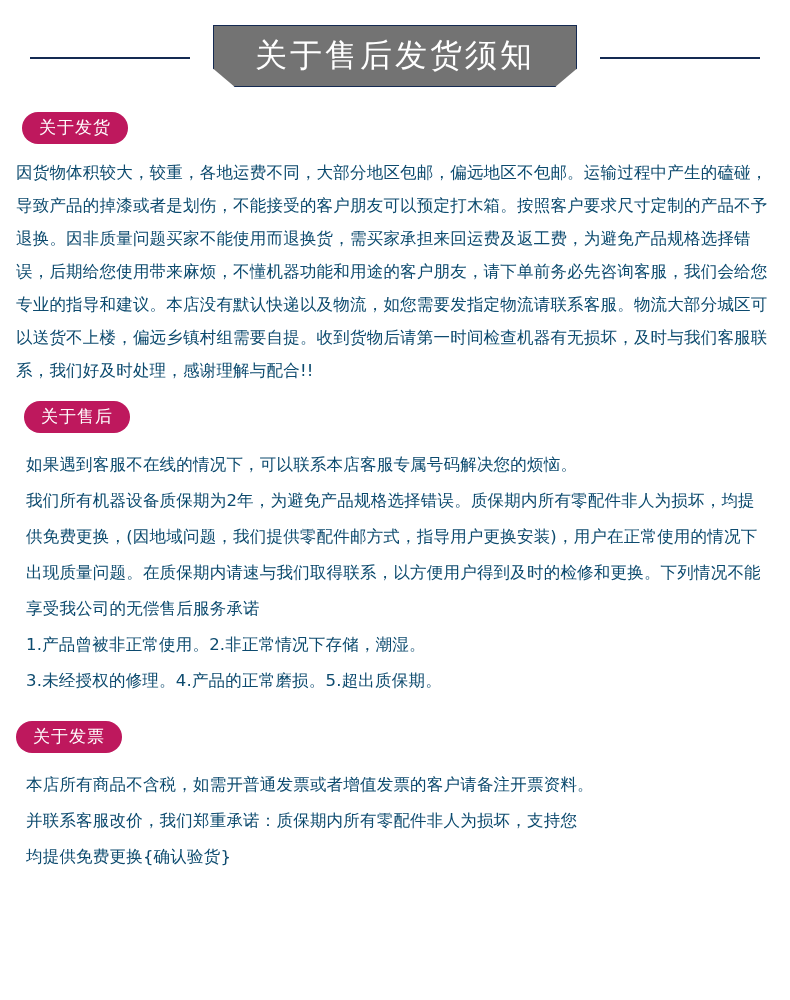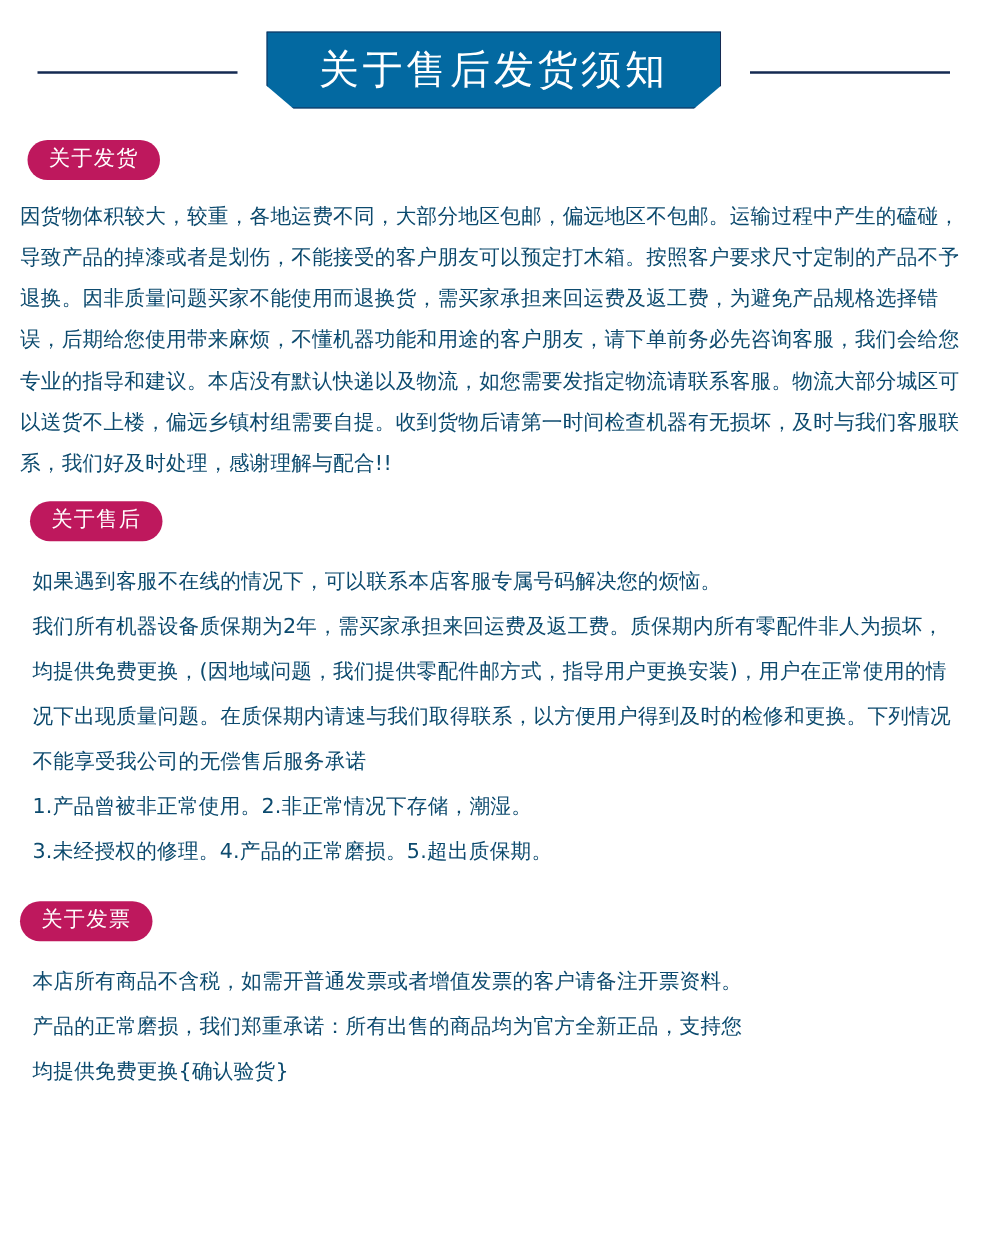--- a/index.html
+++ b/index.html
@@ -29,21 +29,21 @@
     top: 57px;
     height: 2px;
     background: #142a52;
   }
   .header-rule.left  { left: 30px;  width: 160px; }
   .header-rule.right { right: 30px; width: 160px; }
 
   .title-plate {
     position: relative;
     z-index: 2;
-    background: #0369a1;
+    background: #737373;
     color: #ffffff;
     font-size: 32px;
     letter-spacing: 3px;
     padding: 14px 42px 16px 42px;
     line-height: 1;
     
     clip-path: polygon(0 0, 100% 0, 100% 70%, 94% 100%, 6% 100%, 0 70%);
     box-shadow: inset 0 0 0 1px #142a52;
   }
 
@@ -102,27 +102,27 @@
   <p>因货物体积较大，较重，各地运费不同，大部分地区包邮，偏远地区不包邮。运输过程中产生的磕碰，导致产品的掉漆或者是划伤，不能接受的客户朋友可以预定打木箱。按照客户要求尺寸定制的产品不予退换。因非质量问题买家不能使用而退换货，需买家承担来回运费及返工费，为避免产品规格选择错误，后期给您使用带来麻烦，不懂机器功能和用途的客户朋友，请下单前务必先咨询客服，我们会给您专业的指导和建议。本店没有默认快递以及物流，如您需要发指定物流请联系客服。物流大部分城区可以送货不上楼，偏远乡镇村组需要自提。收到货物后请第一时间检查机器有无损坏，及时与我们客服联系，我们好及时处理，感谢理解与配合!!</p>
 </div>
 
 <div class="spacer-1"></div>
 
 <div class="pill-wrap s2">
   <span class="pill">关于售后</span>
 </div>
 <div class="block s2">
   <p>如果遇到客服不在线的情况下，可以联系本店客服专属号码解决您的烦恼。</p>
-  <p>我们所有机器设备质保期为2年，需买家承担来回运费及返工费。质保期内所有零配件非人为损坏，均提供免费更换，(因地域问题，我们提供零配件邮方式，指导用户更换安装)，用户在正常使用的情况下出现质量问题。在质保期内请速与我们取得联系，以方便用户得到及时的检修和更换。下列情况不能享受我公司的无偿售后服务承诺</p>
+  <p>我们所有机器设备质保期为2年，为避免产品规格选择错误。质保期内所有零配件非人为损坏，均提供免费更换，(因地域问题，我们提供零配件邮方式，指导用户更换安装)，用户在正常使用的情况下出现质量问题。在质保期内请速与我们取得联系，以方便用户得到及时的检修和更换。下列情况不能享受我公司的无偿售后服务承诺</p>
   <p>1.产品曾被非正常使用。2.非正常情况下存储，潮湿。</p>
   <p>3.未经授权的修理。4.产品的正常磨损。5.超出质保期。</p>
 </div>
 
 <div class="spacer-3"></div>
 
 <div class="pill-wrap s3">
   <span class="pill">关于发票</span>
 </div>
 <div class="block s3">
   <p>本店所有商品不含税，如需开普通发票或者增值发票的客户请备注开票资料。</p>
-  <p>产品的正常磨损，我们郑重承诺：所有出售的商品均为官方全新正品，支持您</p>
+  <p>并联系客服改价，我们郑重承诺：质保期内所有零配件非人为损坏，支持您</p>
   <p>均提供免费更换{确认验货}</p>
 </div>
 
 </body></html>

